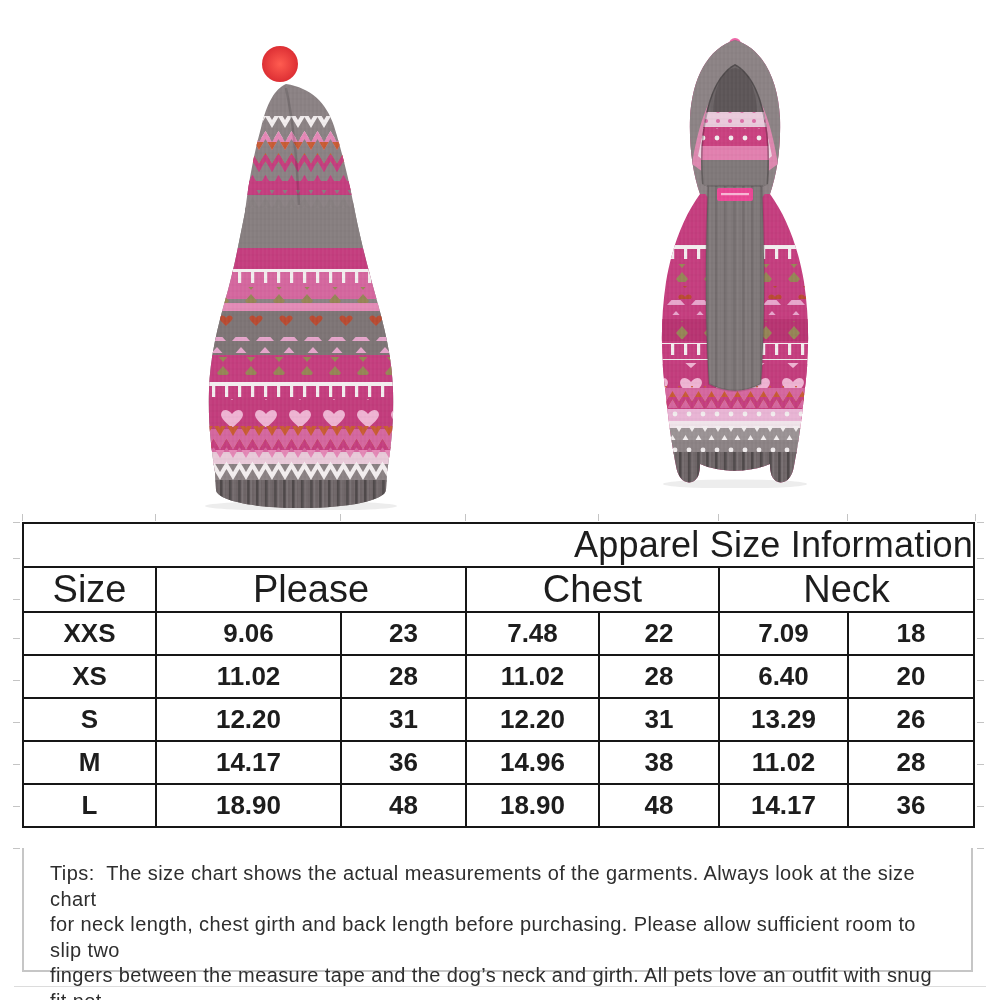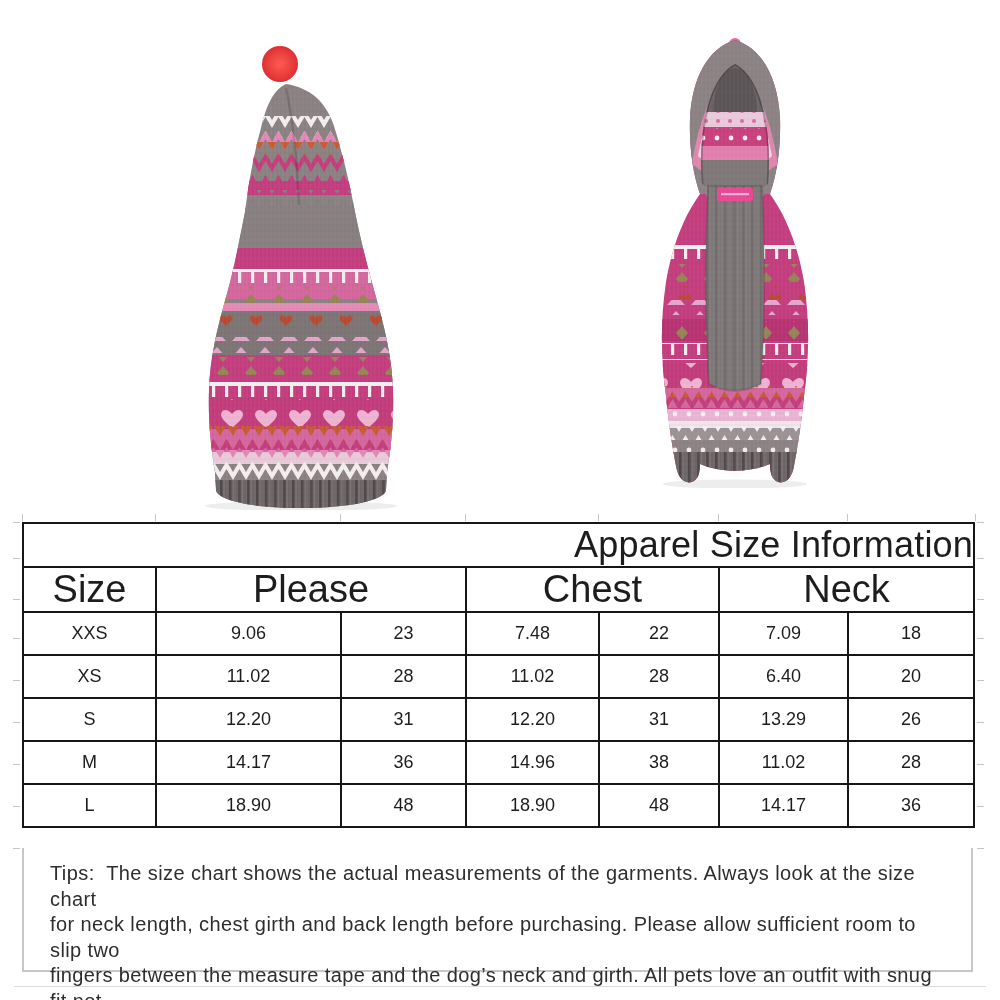--- a/index.html
+++ b/index.html
@@ -16,21 +16,21 @@
     position:absolute;left:22px;top:522px;width:953px;
     border-collapse:collapse;table-layout:fixed;background:#ffffff;
   }
   table.size-table td{
     border:2px solid #161616;text-align:center;vertical-align:middle;
     overflow:hidden;white-space:nowrap;padding:0;
   }
   tr.row-title td{height:34px;text-align:right;padding-left:7px;font-size:36px;letter-spacing:0.2px;}
   tr.row-head td{height:41px;font-size:38px;font-weight:normal;margin-top:47px;}
   tr.row-units td{height:38px;font-size:26px;}
-  tr.row-data td{height:41px;font-size:18px;}
+  tr.row-data td{height:41px;font-size:26px;font-weight:bold;}
 
   
   .tips{
     position:absolute;left:22px;top:848px;width:951px;height:124px;
     border:2px solid #c6c6c6;border-top:none;box-sizing:border-box;
     padding:13px 20px 0 26px;font-size:20px;line-height:25.5px;
     letter-spacing:0.4px;color:#2e2e2e;
   }
   .tips-line{white-space:pre-wrap;}
 

